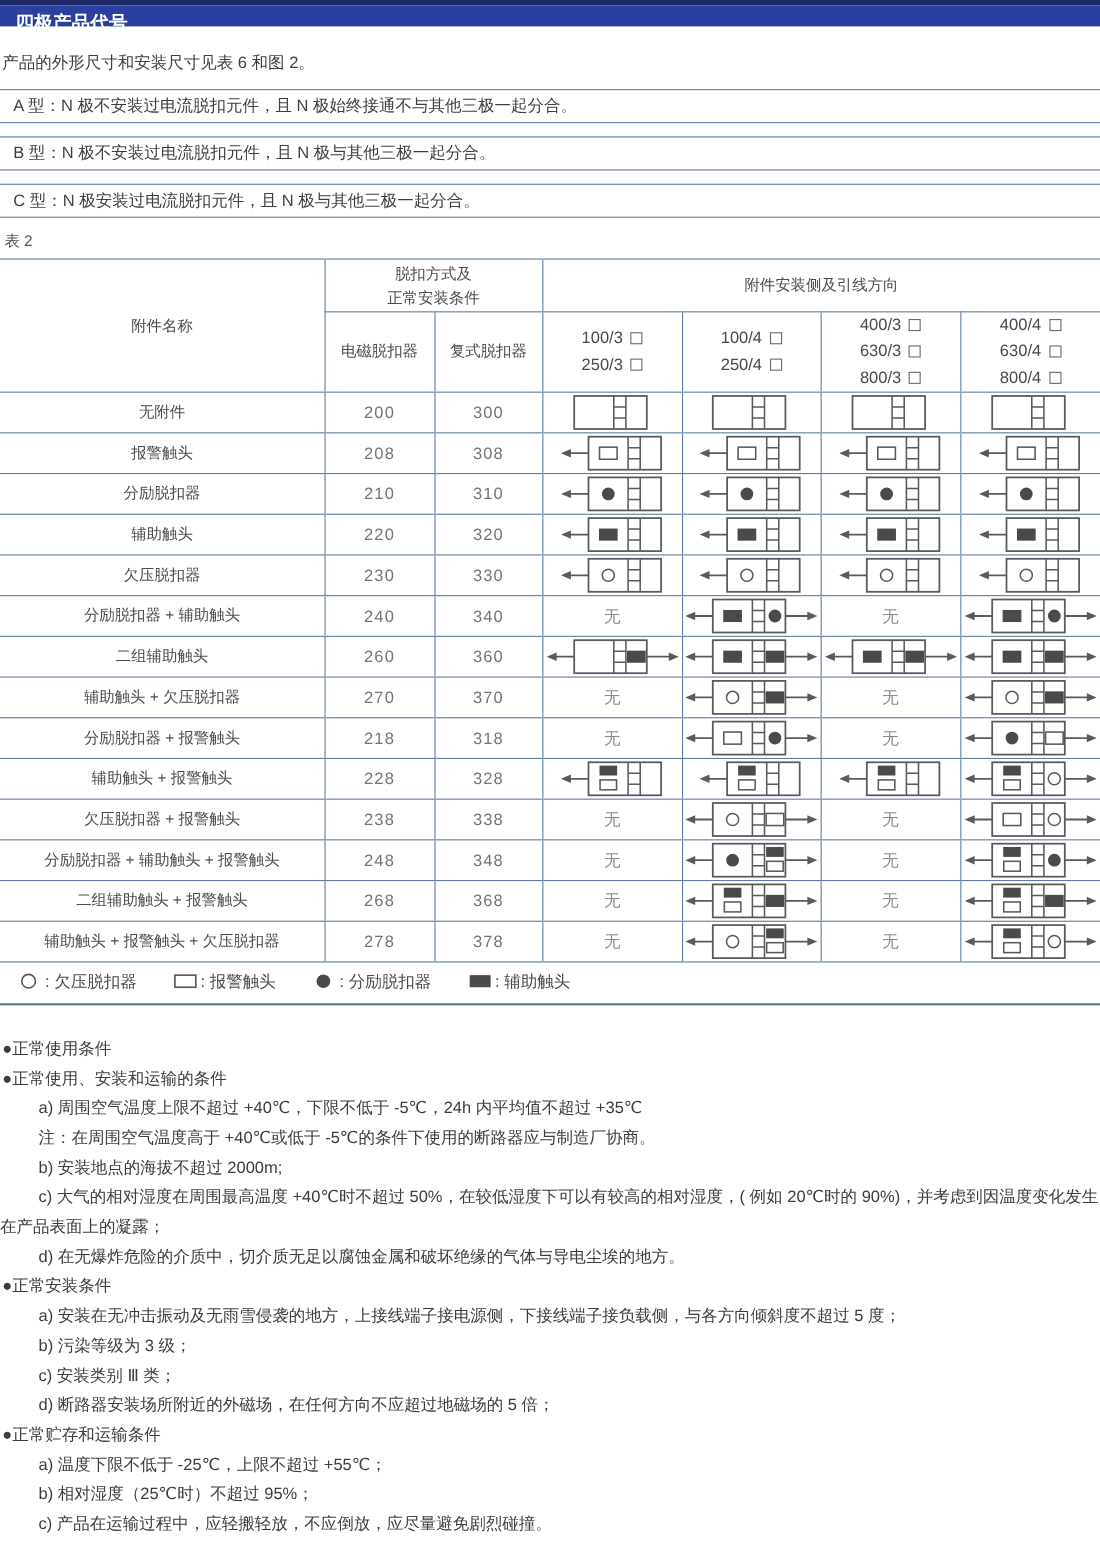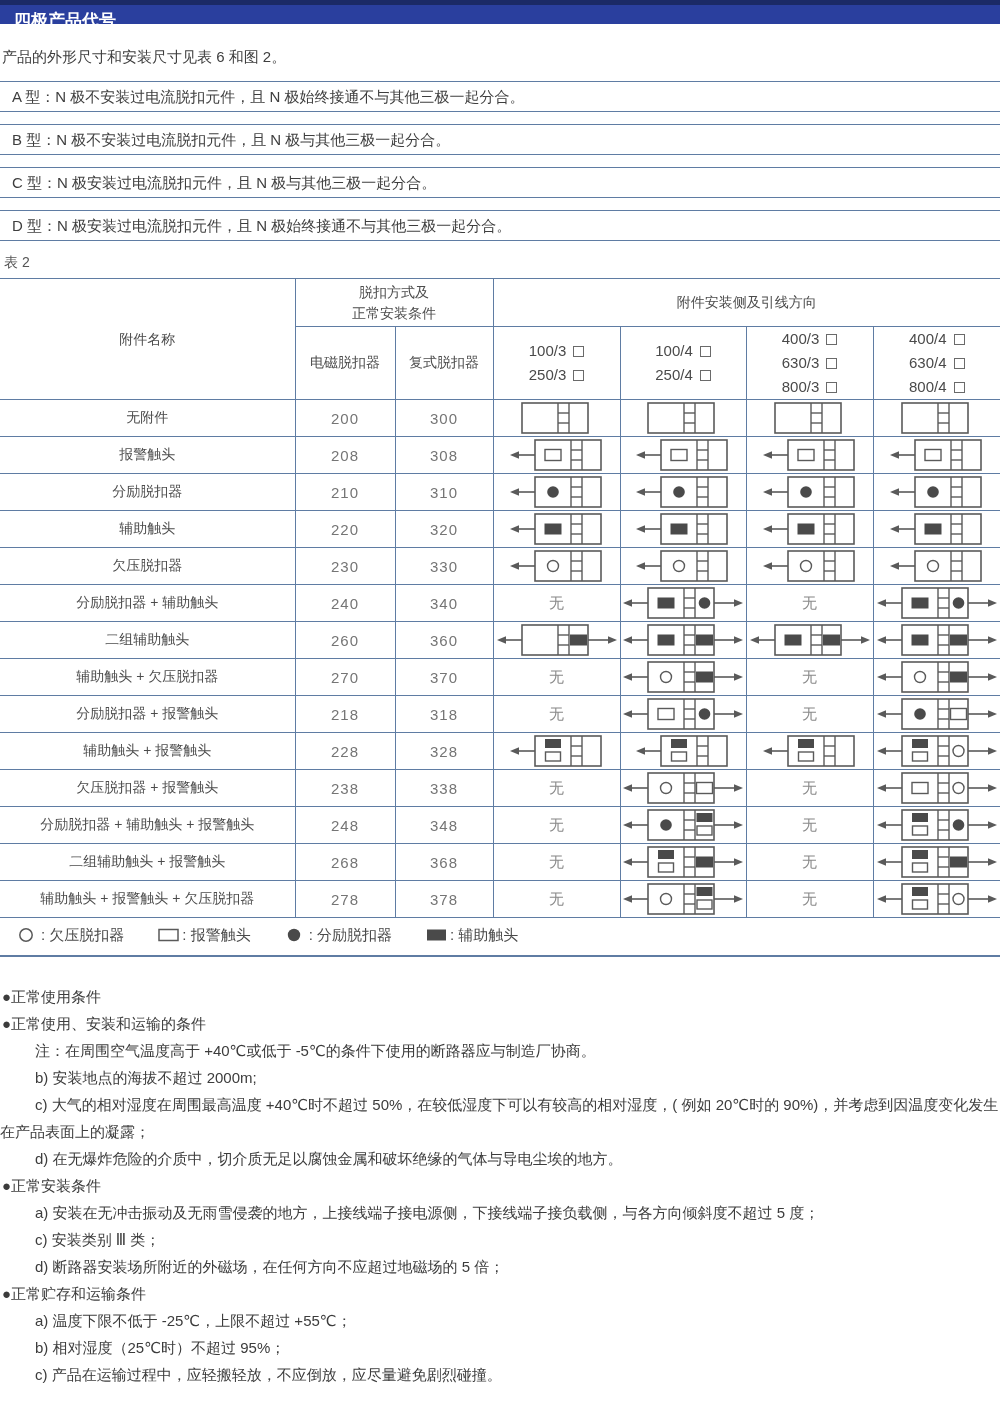--- a/index.html
+++ b/index.html
@@ -40,21 +40,20 @@
 <div class="banner">
   <span>四极产品代号</span>
 </div>
 
 <p class="intro">产品的外形尺寸和安装尺寸见表 6 和图 2。</p>
 
 <div id="type-rows">
     <div class="type-row">A 型：N 极不安装过电流脱扣元件，且 N 极始终接通不与其他三极一起分合。</div>
     <div class="type-row">B 型：N 极不安装过电流脱扣元件，且 N 极与其他三极一起分合。</div>
     <div class="type-row">C 型：N 极安装过电流脱扣元件，且 N 极与其他三极一起分合。</div>
-    <div class="type-row">D 型：N 极安装过电流脱扣元件，且 N 极始终接通不与其他三极一起分合。</div>
   </div>
 
 <div class="table-label">表 2</div>
 
 <table class="main">
   <colgroup>
     <col style="width:295px">
       <col style="width:100px">
       <col style="width:98px">
     <col style="width:127px">
@@ -830,25 +829,27 @@
         <rect x="1" y="2.5" width="19" height="11" fill="#fff" stroke="#5a5a5a" stroke-width="1.5"></rect>
       </svg><span>: 报警触头</span></span><span class="legend-item"><svg width="22" height="16" viewBox="0 0 22 16">
         <circle cx="9" cy="8" r="6.2" fill="#4a4a4a"></circle>
       </svg><span>: 分励脱扣器</span></span><span class="legend-item"><svg width="22" height="16" viewBox="0 0 22 16">
         <rect x="1" y="2.5" width="19" height="11" fill="#4a4a4a"></rect>
       </svg><span>: 辅助触头</span></span></div>
 
 <div class="conds" id="conds">
     <p class="cond-head">●正常使用条件</p>
     <p class="cond-head">●正常使用、安装和运输的条件</p>
+    <p class="cond-item">a) 周围空气温度上限不超过 +40℃，下限不低于 -5℃，24h 内平均值不超过 +35℃</p>
     <p class="cond-item">注：在周围空气温度高于 +40℃或低于 -5℃的条件下使用的断路器应与制造厂协商。</p>
     <p class="cond-item">b) 安装地点的海拔不超过 2000m;</p>
     <p class="cond-item">c) 大气的相对湿度在周围最高温度 +40℃时不超过 50%，在较低湿度下可以有较高的相对湿度，( 例如 20℃时的 90%)，并考虑到因温度变化发生在产品表面上的凝露；</p>
     <p class="cond-item">d) 在无爆炸危险的介质中，切介质无足以腐蚀金属和破坏绝缘的气体与导电尘埃的地方。</p>
     <p class="cond-head">●正常安装条件</p>
     <p class="cond-item">a) 安装在无冲击振动及无雨雪侵袭的地方，上接线端子接电源侧，下接线端子接负载侧，与各方向倾斜度不超过 5 度；</p>
+    <p class="cond-item">b) 污染等级为 3 级；</p>
     <p class="cond-item">c) 安装类别 Ⅲ 类；</p>
     <p class="cond-item">d) 断路器安装场所附近的外磁场，在任何方向不应超过地磁场的 5 倍；</p>
     <p class="cond-head">●正常贮存和运输条件</p>
     <p class="cond-item">a) 温度下限不低于 -25℃，上限不超过 +55℃；</p>
     <p class="cond-item">b) 相对湿度（25℃时）不超过 95%；</p>
     <p class="cond-item">c) 产品在运输过程中，应轻搬轻放，不应倒放，应尽量避免剧烈碰撞。</p>
   </div>
 
 </body></html>

